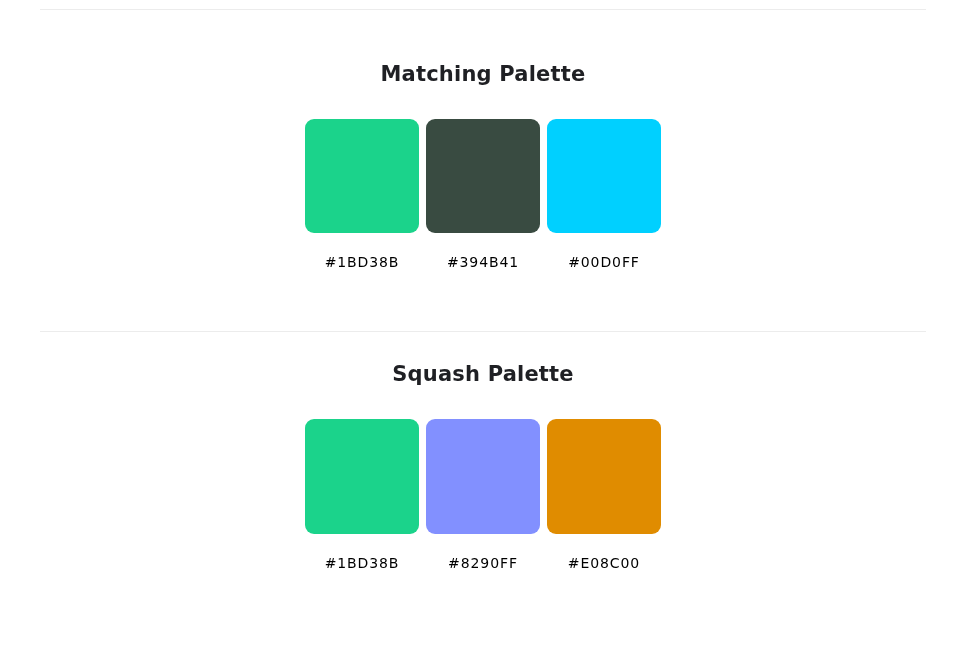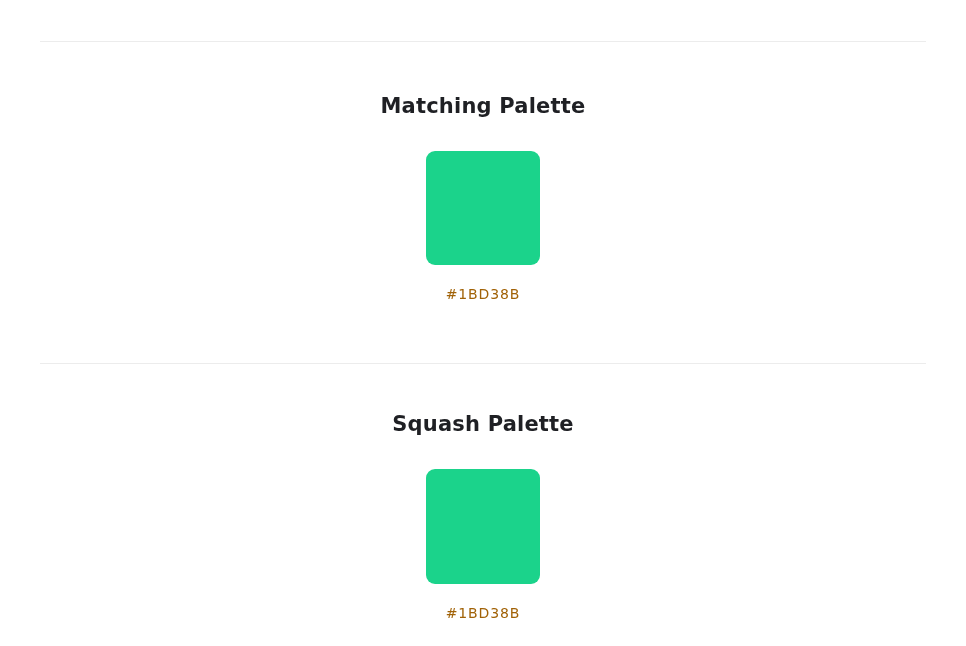--- a/index.html
+++ b/index.html
@@ -13,41 +13,40 @@
     font-family: "Liberation Sans", sans-serif;
     color: #1f2024;
     overflow: hidden;
     position: relative;
   }
 
   .page {
     position: relative;
     width: 966px;
     height: 587px;
-    margin-top: 32px;
   }
 
   .divider {
     position: absolute;
     left: 40px;
     width: 886px;
     height: 1px;
     background: #ececec;
   }
   .divider-top { top: 9px; }
   .divider-mid { top: 331px; }
 
   .palette-section {
     position: absolute;
     left: 0;
     width: 966px;
     text-align: center;
   }
   .section-matching { top: 60px; }
-  .section-squash   { top: 378px; }
+  .section-squash   { top: 360px; }
 
   .palette-title {
     font-size: 21px;
     font-weight: bold;
     letter-spacing: 0.2px;
     color: #1f2024;
     margin: 0;
     line-height: 28px;
     font-family: "DejaVu Sans", sans-serif;
   }
@@ -75,57 +74,73 @@
   }
 
   .section-squash .swatch-chip {
     height: 115px;
   }
 
   .swatch-label {
     margin-top: 21px;
     font-size: 14px;
     letter-spacing: 0.9px;
-    color: #a16207;
+    color: #000000;
     font-family: "DejaVu Sans", sans-serif;
     white-space: nowrap;
   }
 </style>
 </head>
 <body style="background: rgb(255, 255, 255);">
 
 <div class="page">
 
   <div class="divider divider-top" style="background: rgb(236, 236, 236);"></div>
 
   <section class="palette-section section-matching">
     <h2 class="palette-title">Matching Palette</h2>
     <div class="swatch-row">
 
       <div class="swatch-cell">
         <div class="swatch-chip" style="background:#1BD38B"></div>
         <div class="swatch-label">#1BD38B</div>
       </div>
 
+      <div class="swatch-cell">
+        <div class="swatch-chip" style="background:#394B41"></div>
+        <div class="swatch-label">#394B41</div>
+      </div>
 
 
+      <div class="swatch-cell">
+        <div class="swatch-chip" style="background:#00D0FF"></div>
+        <div class="swatch-label">#00D0FF</div>
+      </div>
 
 
     </div>
   </section>
 
   <div class="divider divider-mid" style="background: rgb(236, 236, 236);"></div>
 
   <section class="palette-section section-squash">
     <h2 class="palette-title">Squash Palette</h2>
     <div class="swatch-row">
 
       <div class="swatch-cell">
         <div class="swatch-chip" style="background:#1BD38B"></div>
         <div class="swatch-label">#1BD38B</div>
       </div>
 
+      <div class="swatch-cell">
+        <div class="swatch-chip" style="background:#8290FF"></div>
+        <div class="swatch-label">#8290FF</div>
+      </div>
 
+      <div class="swatch-cell">
+        <div class="swatch-chip" style="background:#E08C00"></div>
+        <div class="swatch-label">#E08C00</div>
+      </div>
 
     </div>
   </section>
 
 </div>
 
 </body></html>

